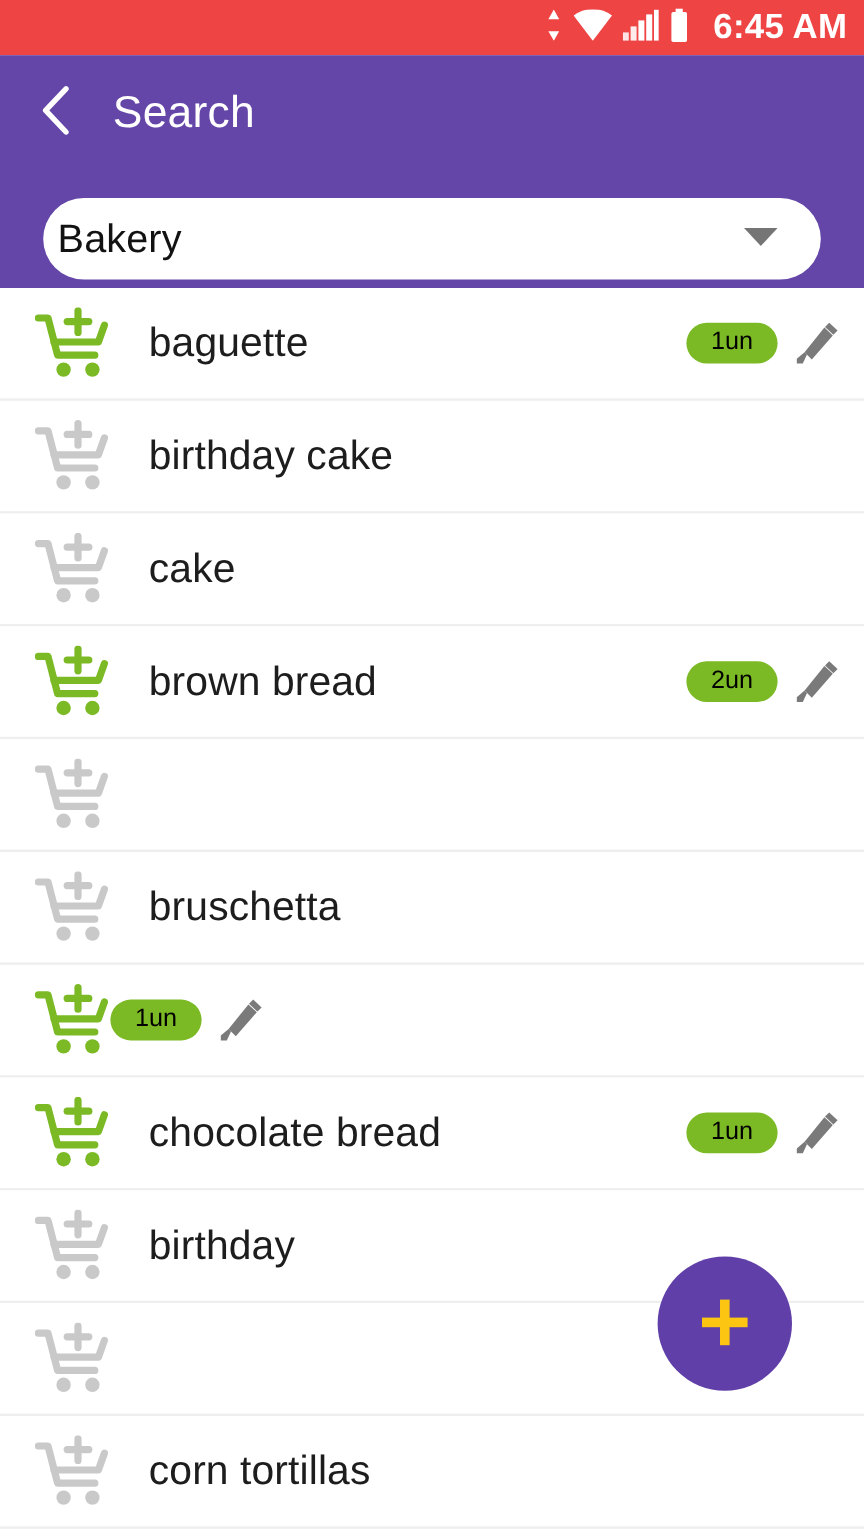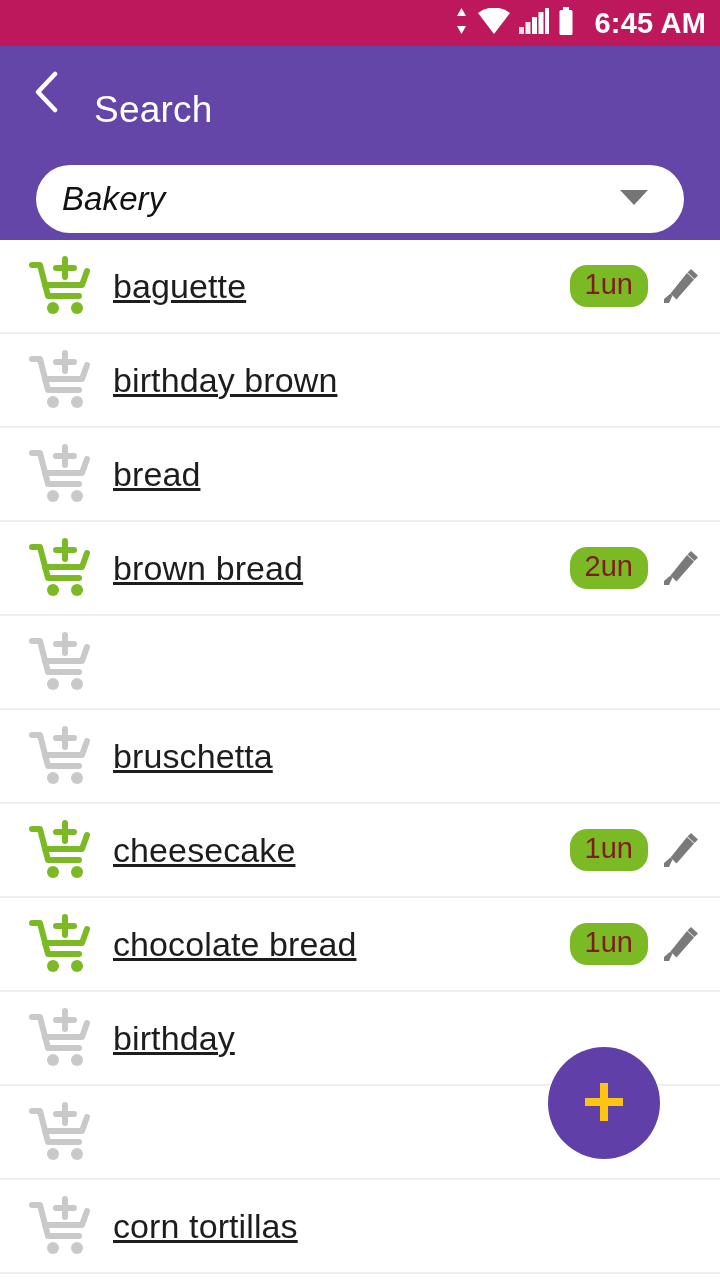--- a/index.html
+++ b/index.html
@@ -22,21 +22,21 @@
     background: #ffffff;
     overflow: hidden;
   }
 
   
   #status-bar {
     position: absolute;
     left: 0; top: 0;
     width: 720px;
     height: 46px;
-    background: #be185d;
+    background: #ef4444;
     display: flex;
     align-items: center;
     justify-content: flex-end;
     padding-right: 14px;
     box-sizing: border-box;
   }
   .status-icons {
     display: flex;
     align-items: center;
     gap: 9px;
@@ -72,44 +72,42 @@
   #app-bar-title {
     position: absolute;
     left: 94px;
     top: 20px;
     height: 56px;
     line-height: 56px;
     color: #ffffff;
     font-size: 37px;
     font-weight: normal;
     letter-spacing: 0.2px;
-    margin-top: 16px;
   }
 
   
   #category-dropdown {
     position: absolute;
     left: 36px;
     top: 119px;
     width: 648px;
     height: 68px;
     background: #ffffff;
     border-radius: 34px;
     box-sizing: border-box;
     display: flex;
     align-items: center;
     cursor: pointer;
   }
   #category-value {
-    margin-left: 26px;
+    margin-left: 12px;
     font-size: 33px;
     color: #121212;
     letter-spacing: 0.1px;
     flex: 1;
-    font-style: italic;
   }
   #category-caret {
     margin-right: 36px;
     display: block;
   }
 
   
   #item-list {
     position: absolute;
     left: 0; top: 240px;
@@ -133,43 +131,42 @@
     width: 64px;
     height: 62px;
     margin-left: 28px;
     flex: 0 0 auto;
     display: flex;
     align-items: center;
     justify-content: center;
     cursor: pointer;
   }
   .row-label {
-    margin-left: 21px;
+    margin-left: 32px;
     font-size: 34px;
     color: #1d1d1d;
     letter-spacing: 0.1px;
     flex: 1;
     white-space: nowrap;
-    text-decoration: underline;
   }
   .row-right {
     display: flex;
     align-items: center;
     margin-right: 20px;
     flex: 0 0 auto;
   }
   .qty-badge {
     background: #7cba25;
-    color: #7f1d1d;
-    font-size: 29px;
+    color: #000000;
+    font-size: 21px;
     border-radius: 17px;
     padding: 4px 15px 6px 15px;
     line-height: 1.1;
     min-width: 46px;
-    text-align: left;
+    text-align: center;
     letter-spacing: 0px;
   }
   .edit-pencil {
     width: 40px;
     height: 44px;
     margin-left: 12px;
     display: flex;
     align-items: center;
     justify-content: center;
     cursor: pointer;
@@ -291,48 +288,48 @@
     <g fill="none" stroke="#c9c9c9" stroke-width="6" stroke-linecap="round" stroke-linejoin="round">
       <polyline points="3,9 11,9 19,40 50,40"></polyline>
       <polyline points="16,29 53,29 58,15"></polyline>
       <line x1="36" y1="3" x2="36" y2="21"></line>
       <line x1="27" y1="12" x2="45" y2="12"></line>
     </g>
     <circle cx="24" cy="52" r="6" fill="#c9c9c9"></circle>
     <circle cx="48" cy="52" r="6" fill="#c9c9c9"></circle>
   </svg>
         </div>
-        <div class="row-label">birthday brown</div>
-        <div class="row-right empty">
-          <span class="qty-badge"></span>
-          <div class="edit-pencil">
-  <svg width="38" height="40" viewBox="0 0 38 40">
-    <g fill="#7a7a7a">
-      <polygon points="3,33 3,37 8,37 11.5,29.5 9.5,27.5"></polygon>
-      <polygon points="9.5,27.5 26,7 33,13.5 15.5,33.5"></polygon>
-      <polygon points="26.5,6.5 30,3 37,9.5 33.5,13"></polygon>
-    </g>
-  </svg>
-          </div>
-        </div>
-      </div>
-      <div class="list-row">
-        <div class="row-cart">
-  <svg width="62" height="60" viewBox="0 0 62 60">
-    <g fill="none" stroke="#c9c9c9" stroke-width="6" stroke-linecap="round" stroke-linejoin="round">
-      <polyline points="3,9 11,9 19,40 50,40"></polyline>
-      <polyline points="16,29 53,29 58,15"></polyline>
-      <line x1="36" y1="3" x2="36" y2="21"></line>
-      <line x1="27" y1="12" x2="45" y2="12"></line>
-    </g>
-    <circle cx="24" cy="52" r="6" fill="#c9c9c9"></circle>
-    <circle cx="48" cy="52" r="6" fill="#c9c9c9"></circle>
-  </svg>
-        </div>
-        <div class="row-label">bread</div>
+        <div class="row-label">birthday cake</div>
+        <div class="row-right empty">
+          <span class="qty-badge"></span>
+          <div class="edit-pencil">
+  <svg width="38" height="40" viewBox="0 0 38 40">
+    <g fill="#7a7a7a">
+      <polygon points="3,33 3,37 8,37 11.5,29.5 9.5,27.5"></polygon>
+      <polygon points="9.5,27.5 26,7 33,13.5 15.5,33.5"></polygon>
+      <polygon points="26.5,6.5 30,3 37,9.5 33.5,13"></polygon>
+    </g>
+  </svg>
+          </div>
+        </div>
+      </div>
+      <div class="list-row">
+        <div class="row-cart">
+  <svg width="62" height="60" viewBox="0 0 62 60">
+    <g fill="none" stroke="#c9c9c9" stroke-width="6" stroke-linecap="round" stroke-linejoin="round">
+      <polyline points="3,9 11,9 19,40 50,40"></polyline>
+      <polyline points="16,29 53,29 58,15"></polyline>
+      <line x1="36" y1="3" x2="36" y2="21"></line>
+      <line x1="27" y1="12" x2="45" y2="12"></line>
+    </g>
+    <circle cx="24" cy="52" r="6" fill="#c9c9c9"></circle>
+    <circle cx="48" cy="52" r="6" fill="#c9c9c9"></circle>
+  </svg>
+        </div>
+        <div class="row-label">cake</div>
         <div class="row-right empty">
           <span class="qty-badge"></span>
           <div class="edit-pencil">
   <svg width="38" height="40" viewBox="0 0 38 40">
     <g fill="#7a7a7a">
       <polygon points="3,33 3,37 8,37 11.5,29.5 9.5,27.5"></polygon>
       <polygon points="9.5,27.5 26,7 33,13.5 15.5,33.5"></polygon>
       <polygon points="26.5,6.5 30,3 37,9.5 33.5,13"></polygon>
     </g>
   </svg>
@@ -425,21 +422,20 @@
     <g fill="none" stroke="#7cba25" stroke-width="6" stroke-linecap="round" stroke-linejoin="round">
       <polyline points="3,9 11,9 19,40 50,40"></polyline>
       <polyline points="16,29 53,29 58,15"></polyline>
       <line x1="36" y1="3" x2="36" y2="21"></line>
       <line x1="27" y1="12" x2="45" y2="12"></line>
     </g>
     <circle cx="24" cy="52" r="6" fill="#7cba25"></circle>
     <circle cx="48" cy="52" r="6" fill="#7cba25"></circle>
   </svg>
         </div>
-        <div class="row-label">cheesecake</div>
         <div class="row-right">
           <span class="qty-badge">1un</span>
           <div class="edit-pencil">
   <svg width="38" height="40" viewBox="0 0 38 40">
     <g fill="#7a7a7a">
       <polygon points="3,33 3,37 8,37 11.5,29.5 9.5,27.5"></polygon>
       <polygon points="9.5,27.5 26,7 33,13.5 15.5,33.5"></polygon>
       <polygon points="26.5,6.5 30,3 37,9.5 33.5,13"></polygon>
     </g>
   </svg>

